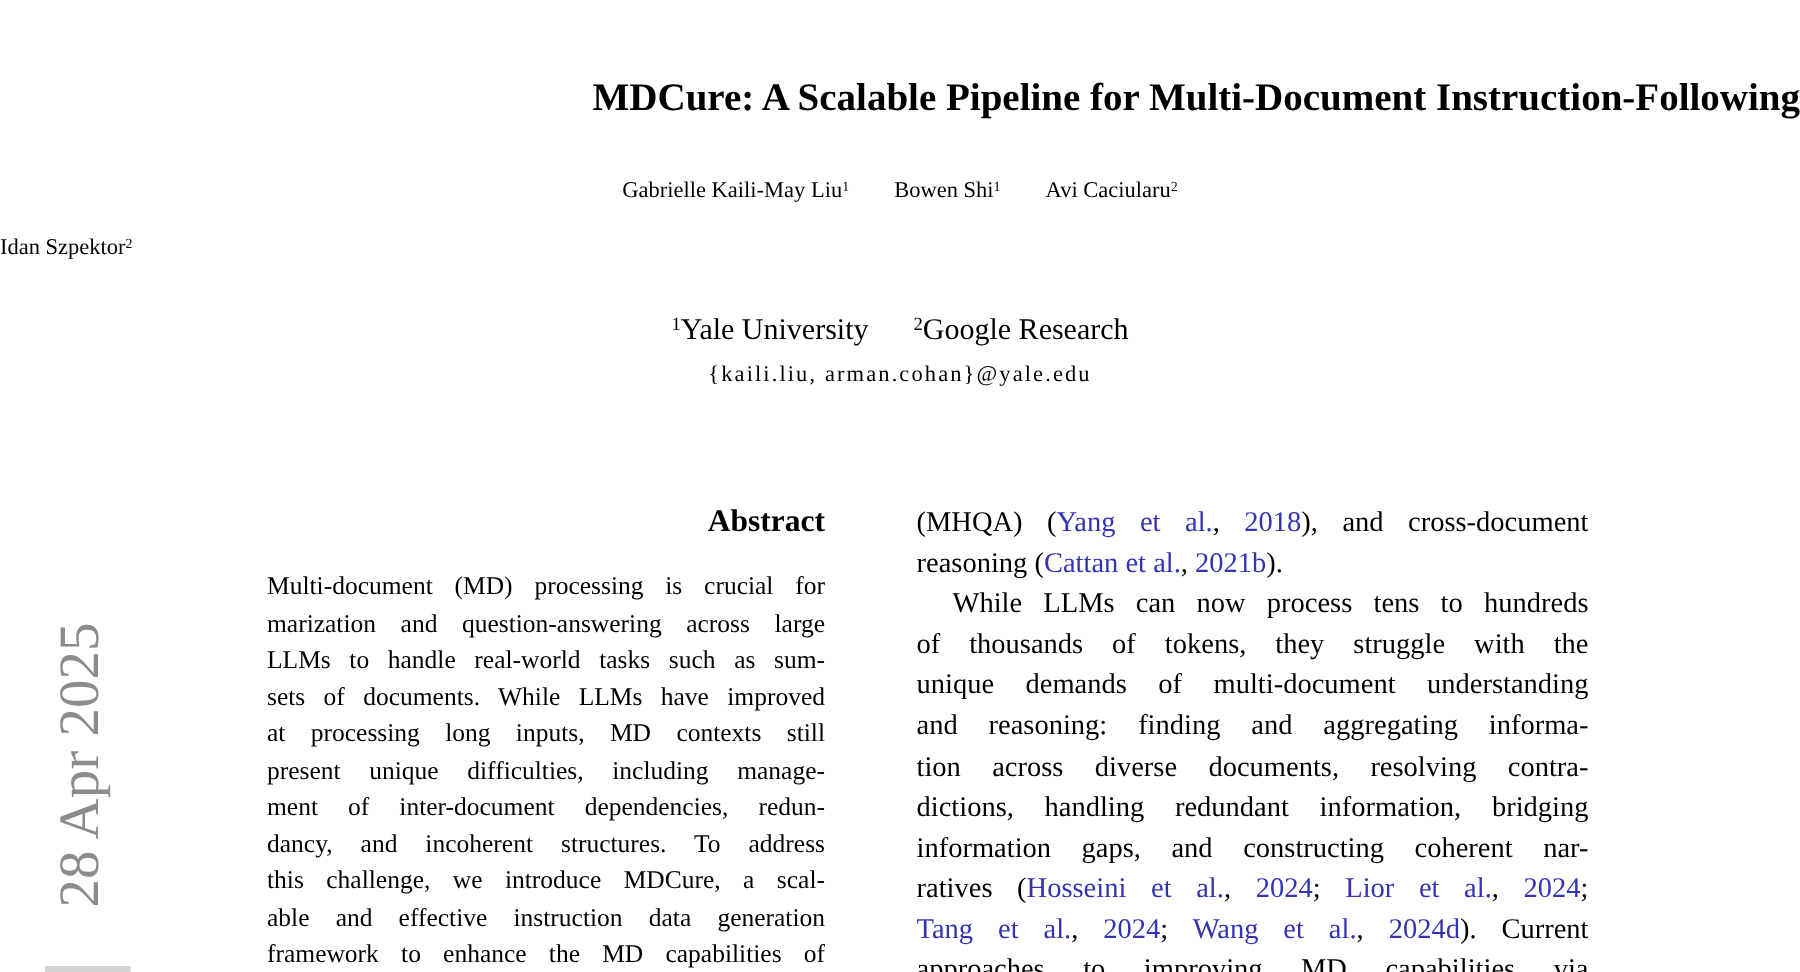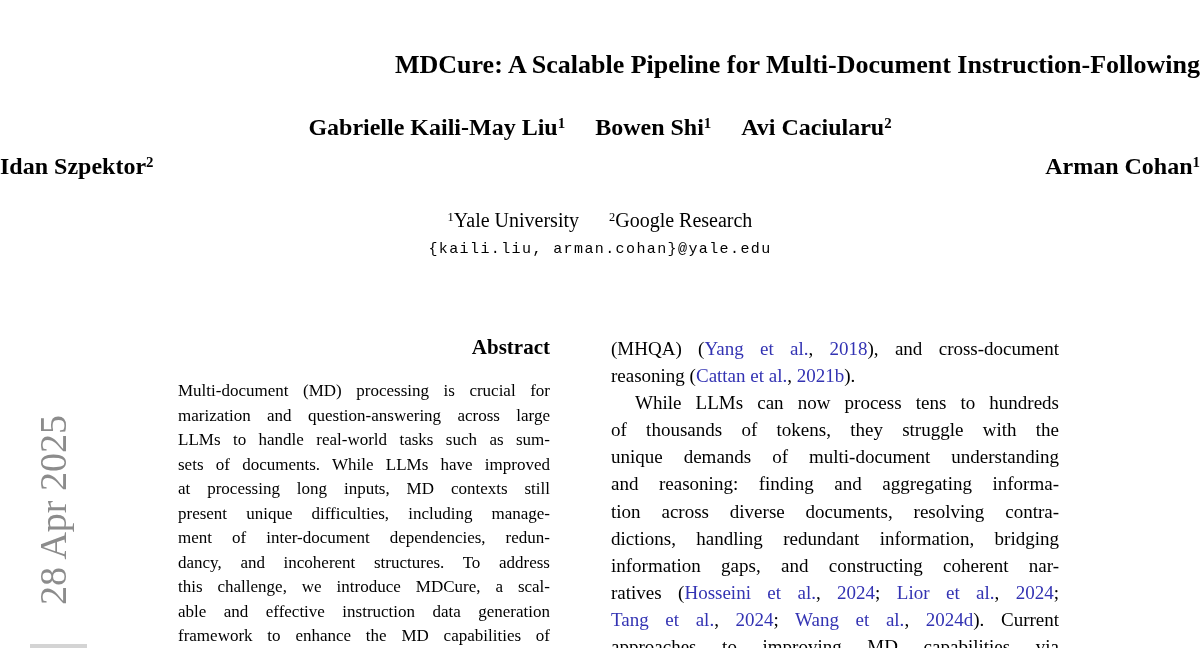--- a/index.html
+++ b/index.html
@@ -22,22 +22,22 @@
     position: absolute;
     top: 50px; left: 0; right: 0;
     text-align: right;
     font-weight: 700;
     font-size: 26px;
     line-height: 30px;
   }
   .authors {
     position: absolute;
     top: 116px; left: 0; right: 0;
-    font-weight: 700;
-    font-size: 24px;
+    font-weight: 400;
+    font-size: 15px;
   }
   .authors-row {
     display: flex;
     justify-content: center;
     gap: 30px;
     line-height: 22px;
   }
   .authors-row.second { margin-top: 14px; gap: 46px; justify-content: space-between; }
   sup.s {
     font-size: 0.62em;
@@ -50,21 +50,21 @@
     top: 208px; left: 0; right: 0;
     text-align: center;
     font-size: 20px;
     line-height: 24px;
   }
   .affil-item { margin: 0 15px; white-space: nowrap; }
   .email {
     position: absolute;
     top: 241px; left: 0; right: 0;
     text-align: center;
-    font-family: Liberation Mono, monospace;
+    font-family: Liberation Serif, serif;
     font-size: 15px;
     letter-spacing: 1.4px;
     line-height: 18px;
   }
   .abs-head {
     position: absolute;
     top: 335px; left: 178px; width: 372px;
     text-align: right;
     font-weight: 700;
     font-size: 21px;
@@ -111,21 +111,20 @@
   <div class="title">MDCure: A Scalable Pipeline for Multi-Document Instruction-Following</div>
 
   <div class="authors">
     <div class="authors-row">
         <span class="author">Gabrielle Kaili-May Liu<sup class="s">1</sup></span>
         <span class="author">Bowen Shi<sup class="s">1</sup></span>
         <span class="author">Avi Caciularu<sup class="s">2</sup></span>
       </div>
     <div class="authors-row second">
         <span class="author">Idan Szpektor<sup class="s">2</sup></span>
-        <span class="author">Arman Cohan<sup class="s">1</sup></span>
       </div>
   </div>
 
   <div class="affils"><span class="affil-item"><sup class="s">1</sup>Yale University</span><span class="affil-item"><sup class="s">2</sup>Google Research</span></div>
 
   <div class="email">{kaili.liu, arman.cohan}@yale.edu</div>
 
   <div class="abs-head">Abstract</div>
 
   <div class="abs-body">

